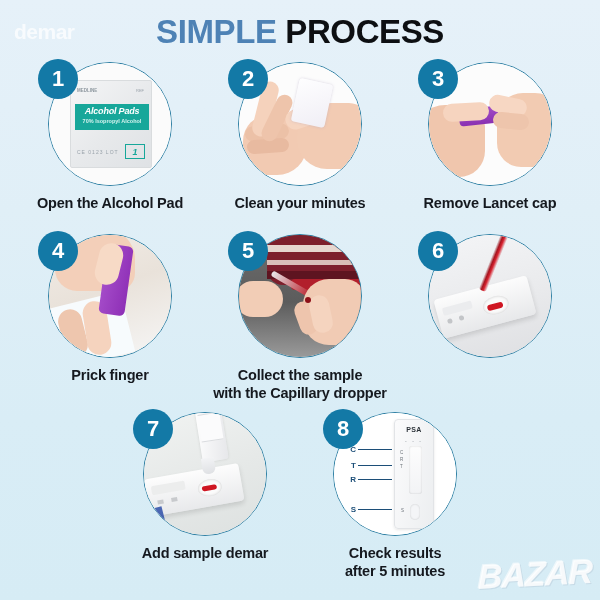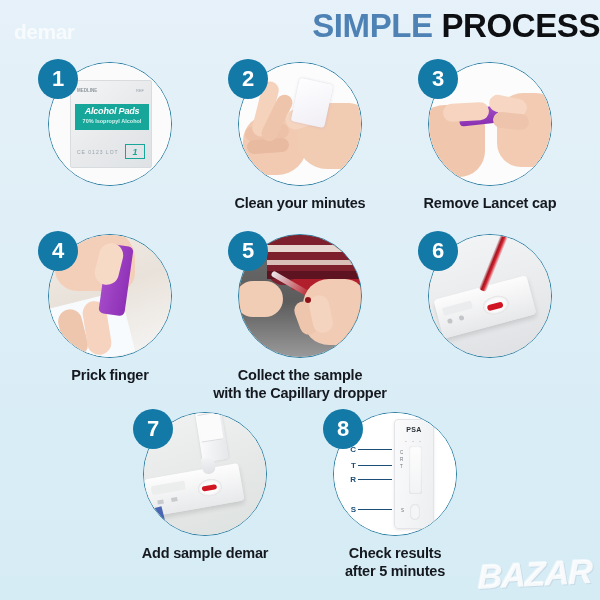--- a/index.html
+++ b/index.html
@@ -38,24 +38,24 @@
     font-style: italic;
     color: rgba(255,255,255,0.82);
     text-shadow: 1px 1px 0 rgba(190,210,222,0.65), -1px -1px 0 rgba(255,255,255,0.6);
     transform: skewY(-3deg);
     user-select: none;
   }
 
   
   .title {
     position: absolute;
-    top: 7px;
+    top: 13px;
     left: 0;
     width: 100%;
-    text-align: right;
+    text-align: center;
     font-size: 33px;
     font-weight: 800;
     letter-spacing: -0.4px;
     white-space: nowrap;
   }
   .title .t-blue { color: #4e82b5; }
   .title .t-dark { color: #0d0f12; }
 
   
   .steps {
@@ -302,20 +302,21 @@
                 <div class="s1-t1">Alcohol Pads</div>
                 <div class="s1-t2">70% Isopropyl Alcohol</div>
               </div>
               <div class="s1-ce">CE 0123 LOT</div>
               <div class="s1-qty">1</div>
             </div>
           </div>
         </div>
         <div class="badge">1</div>
       </div>
+      <div class="caption">Open the Alcohol Pad</div>
     </div>
 
     <div class="step">
       <div class="circle-wrap">
         <div class="photo">
           <div class="scene">
             <div class="s2-bg"></div>
             <div class="s2-palm"></div>
             <div class="s2-f3"></div>
             <div class="s2-f4"></div>

